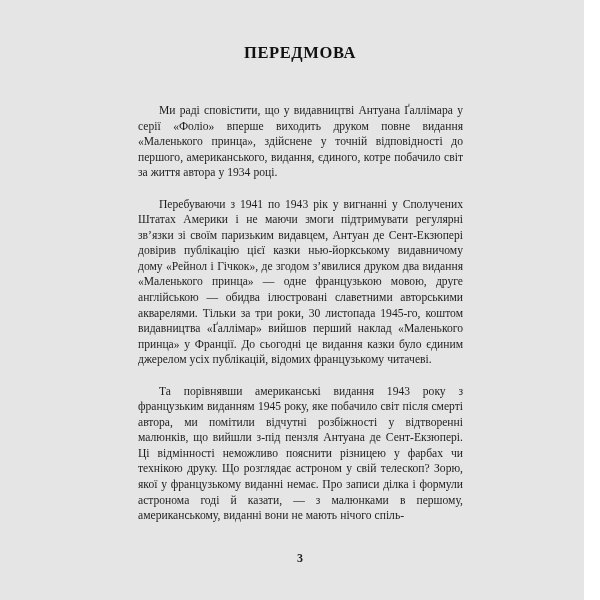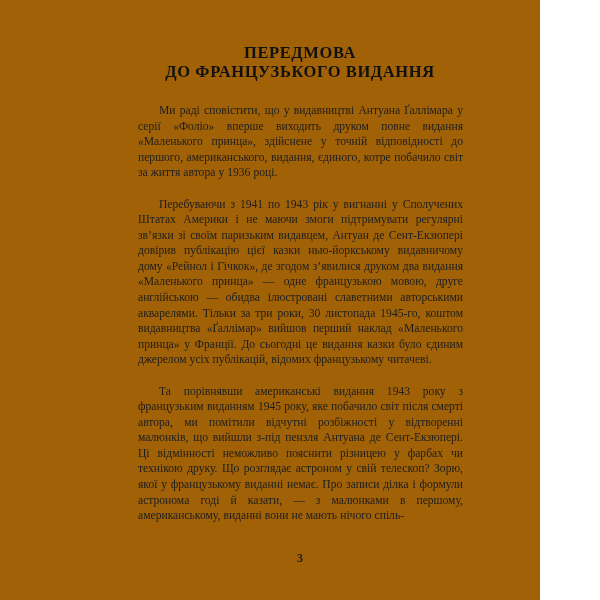--- a/index.html
+++ b/index.html
@@ -11,23 +11,23 @@
     width: 600px;
     height: 600px;
     overflow: hidden;
     font-family: "Liberation Serif", "DejaVu Serif", serif;
     color: #191919;
     -webkit-font-smoothing: antialiased;
   }
 
   .page {
     position: relative;
-    width: 540px;
+    width: 584px;
     height: 600px;
-    background: #a16207;
+    background: #e5e5e5;
     box-sizing: border-box;
   }
 
   
   .heading {
     position: absolute;
     left: 0;
     top: 43px;
     width: 600px;
     text-align: center;
@@ -82,24 +82,23 @@
     line-height: 14px;
   }
 </style>
 </head>
 <body>
 
 <div class="page">
 
   <div class="heading">
     <span class="heading-line heading-line-1">ПЕРЕДМОВА</span>
-    <span class="heading-line heading-line-2">ДО ФРАНЦУЗЬКОГО ВИДАННЯ</span>
   </div>
 
   <div class="textblock">
-    <p class="para">Ми раді сповістити, що у видавництві Антуана Ґаллімара у серії «Фоліо» вперше виходить друком повне видання «Маленького принца», здійснене у точній відповідності до першого, американського, видання, єдиного, котре побачило світ за життя автора у 1936 році.</p>
+    <p class="para">Ми раді сповістити, що у видавництві Антуана Ґаллімара у серії «Фоліо» вперше виходить друком повне видання «Маленького принца», здійснене у точній відповідності до першого, американського, видання, єдиного, котре побачило світ за життя автора у 1934 році.</p>
     <p class="para">Перебуваючи з 1941 по 1943 рік у вигнанні у Сполучених Штатах Америки і не маючи змоги підтримувати регулярні зв’язки зі своїм паризьким видавцем, Антуан де Сент-Екзюпері довірив публікацію цієї казки нью-йоркському видавничому дому «Рейнол і Гічкок», де згодом з’явилися друком два видання «Маленького принца» — одне французькою мовою, друге англійською — обидва ілюстровані славетними авторськими акварелями. Тільки за три роки, 30 листопада 1945-го, коштом видавництва «Ґаллімар» вийшов перший наклад «Маленького принца» у Франції. До сьогодні це видання казки було єдиним джерелом усіх публікацій, відомих французькому читачеві.</p>
     <p class="para">Та порівнявши американські видання 1943 року з французьким виданням 1945 року, яке побачило світ після смерті автора, ми помітили відчутні розбіжності у відтворенні малюнків, що вийшли з-під пензля Антуана де Сент-Екзюпері. Ці відмінності неможливо пояснити різницею у фарбах чи технікою друку. Що розглядає астроном у свій телескоп? Зорю, якої у французькому виданні немає. Про записи ділка і формули астронома годі й казати, — з малюнками в першому, американському, виданні вони не мають нічого спіль-</p>
   </div>
 
   <div class="folio">3</div>
 
 </div>
 
 </body></html>

